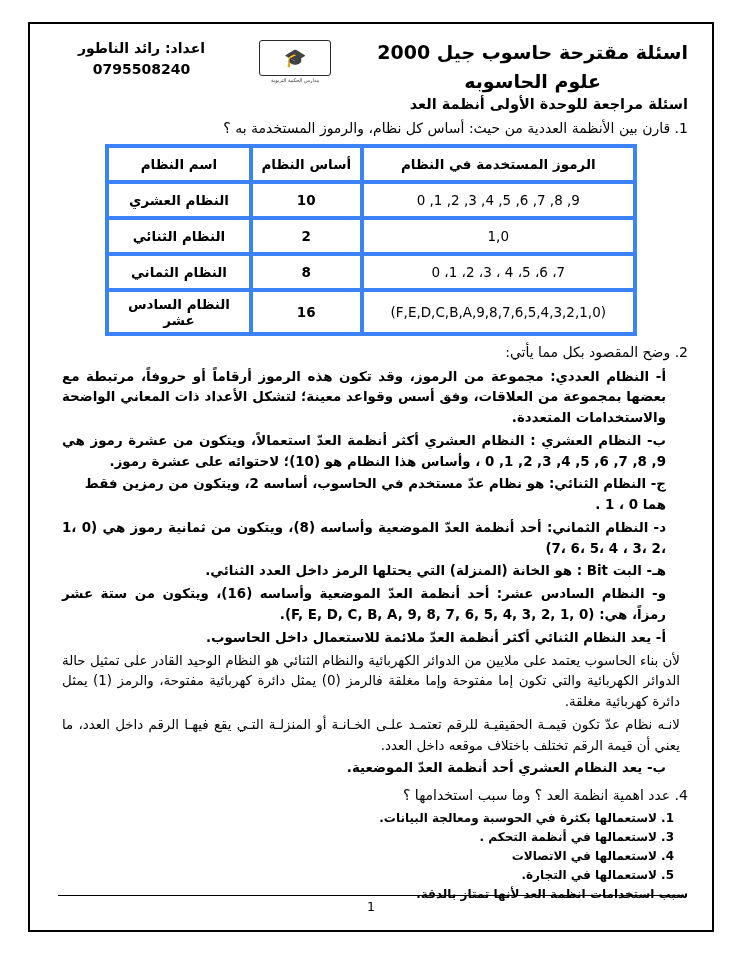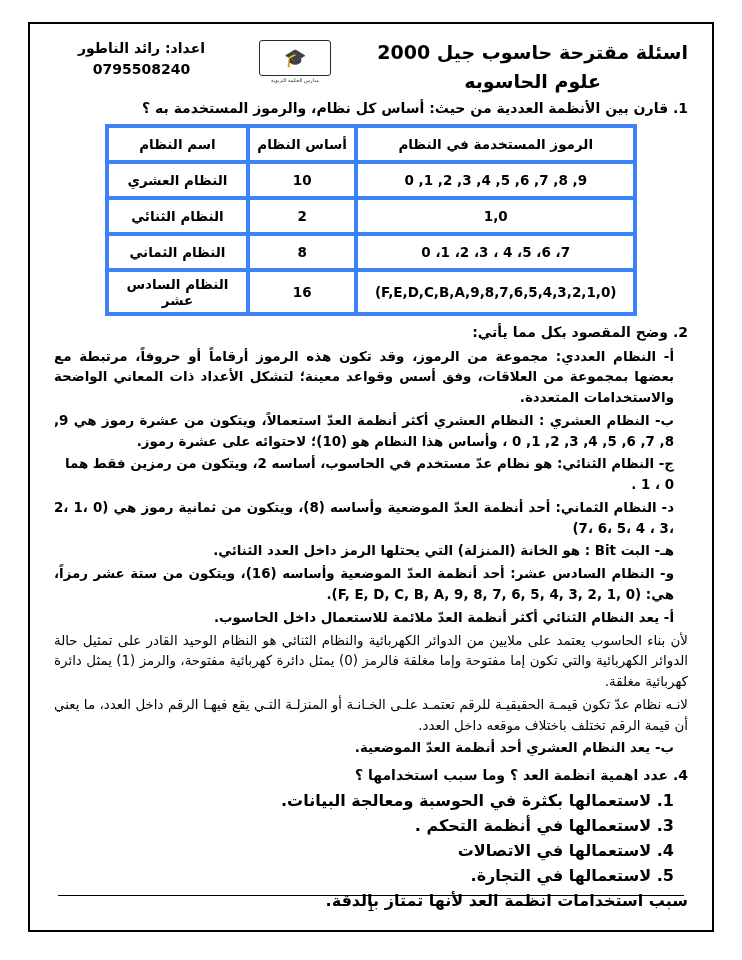--- a/index.html
+++ b/index.html
@@ -89,29 +89,29 @@
   }
   
   .doc-title {
     font-size: 14.5px;
     font-weight: bold;
     text-align: right;
     margin: 4px 0 3px 0;
   }
   .q {
     font-size: 14px;
-    font-weight: bold;
+    font-weight: normal;
     margin: 6px 0 4px 0;
     line-height: 1.45;
   }
   .para {
     font-size: 13.4px;
     text-align: right;
     line-height: 1.55;
-    margin: 2px 0;
+    margin: 2px 8px;
   }
   .para.just {
     text-align: justify;
     text-align-last: right;
   }
   .b { font-weight: bold; }
   .indent1 { padding-right: 14px; }
   
   table.num-systems {
     border-collapse: collapse;
@@ -133,39 +133,39 @@
   table.num-systems td.sysname {
     font-weight: bold;
     width: 150px;
   }
   table.num-systems td.base {
     font-weight: bold;
     width: 110px;
   }
   table.num-systems td.syms {
     width: 270px;
-    font-weight: bold;
+    font-weight: normal;
   }
   
   .footer-rule {
     border-top: 1.6px solid #000;
     margin: 10px 4px 3px 4px;
   }
   .page-num {
     text-align: center;
     font-size: 12.5px;
   }
   .footer-wrap {
     position: absolute;
     left: 14px;
     right: 14px;
     bottom: 8px;
   }
   .list-line {
-    font-size: 16px;
+    font-size: 12px;
     text-align: right;
     line-height: 1.5;
     margin: 1px 0;
     font-weight: bold;
   }
 </style>
 </head>
 <body>
 
 <div class="page">
@@ -181,20 +181,21 @@
           <span class="cap">🎓</span>
         </div>
         <div class="seal-text">مدارس الحكمة التربوية</div>
       </div>
       <div class="hdr-left">
         <div>اعداد: رائد الناطور</div>
         <div>0795508240</div>
       </div>
     </div>
 
+    <div class="doc-title">اسئلة مراجعة للوحدة الأولى أنظمة العد</div>
 
     <div class="q">1. قارن بين الأنظمة العددية من حيث: أساس كل نظام، والرموز المستخدمة به ؟</div>
 
     <table class="num-systems">
       <thead>
         <tr>
           <th>الرموز المستخدمة في النظام</th>
           <th>أساس النظام</th>
           <th>اسم النظام</th>
         </tr>

